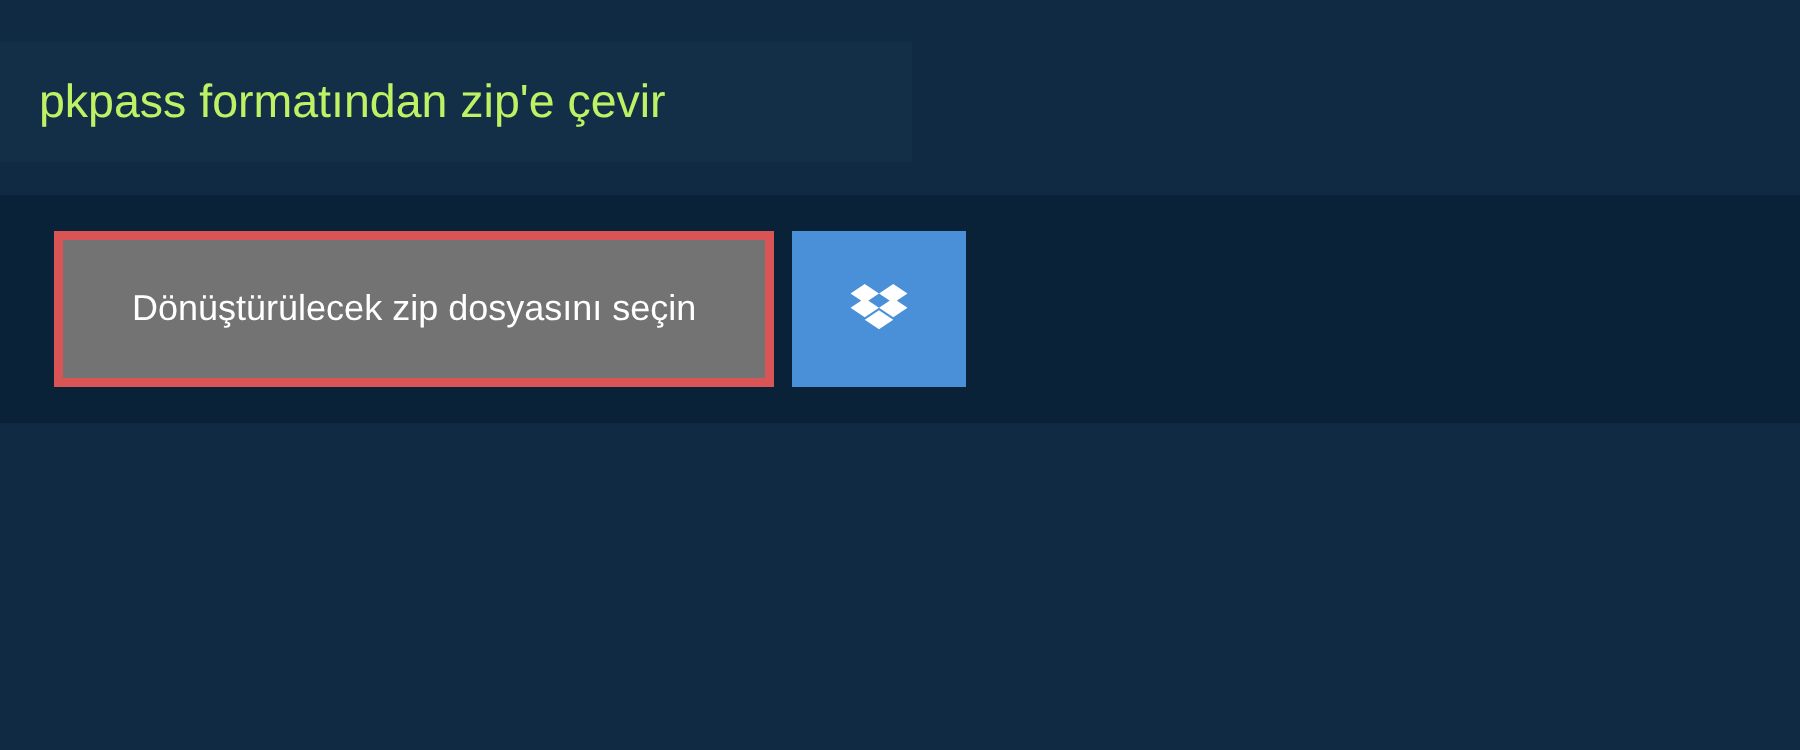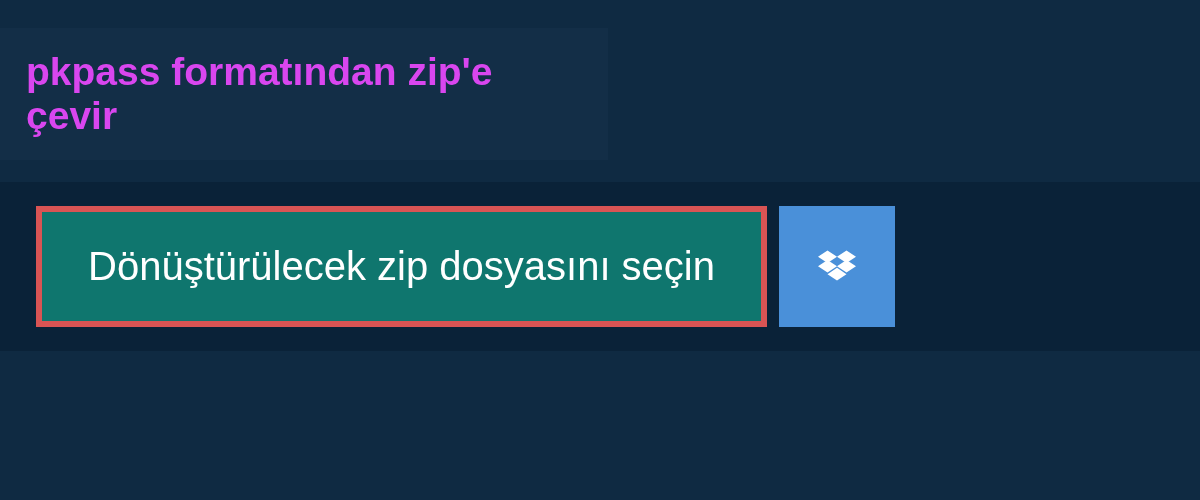--- a/index.html
+++ b/index.html
@@ -15,38 +15,38 @@
       position: relative;
     }
     .header-bar {
       background-color: #132e47;
       padding: 22px 26px;
       width: 608px;
       margin-top: 28px;
       margin-left: 0;
     }
     .header-title {
-      color: #d946ef;
-      font-size: 39px;
-      font-weight: 700;
+      color: #bef264;
+      font-size: 31px;
+      font-weight: 400;
     }
     .upload-section {
       background-color: #0a2238;
       margin-top: 22px;
       padding: 24px 26px 24px 36px;
       display: flex;
       align-items: stretch;
       gap: 12px;
       width: 100%;
     }
     .select-file-button {
-      background-color: #0f766e;
+      background-color: #737373;
       border: 6px solid #d95454;
       color: #ffffff;
-      font-size: 40px;
+      font-size: 24px;
       font-weight: 400;
       padding: 32px 46px;
       cursor: pointer;
       text-align: center;
       flex: 0 0 auto;
       display: flex;
       align-items: center;
       justify-content: flex-end;
     }
     .dropbox-button {

